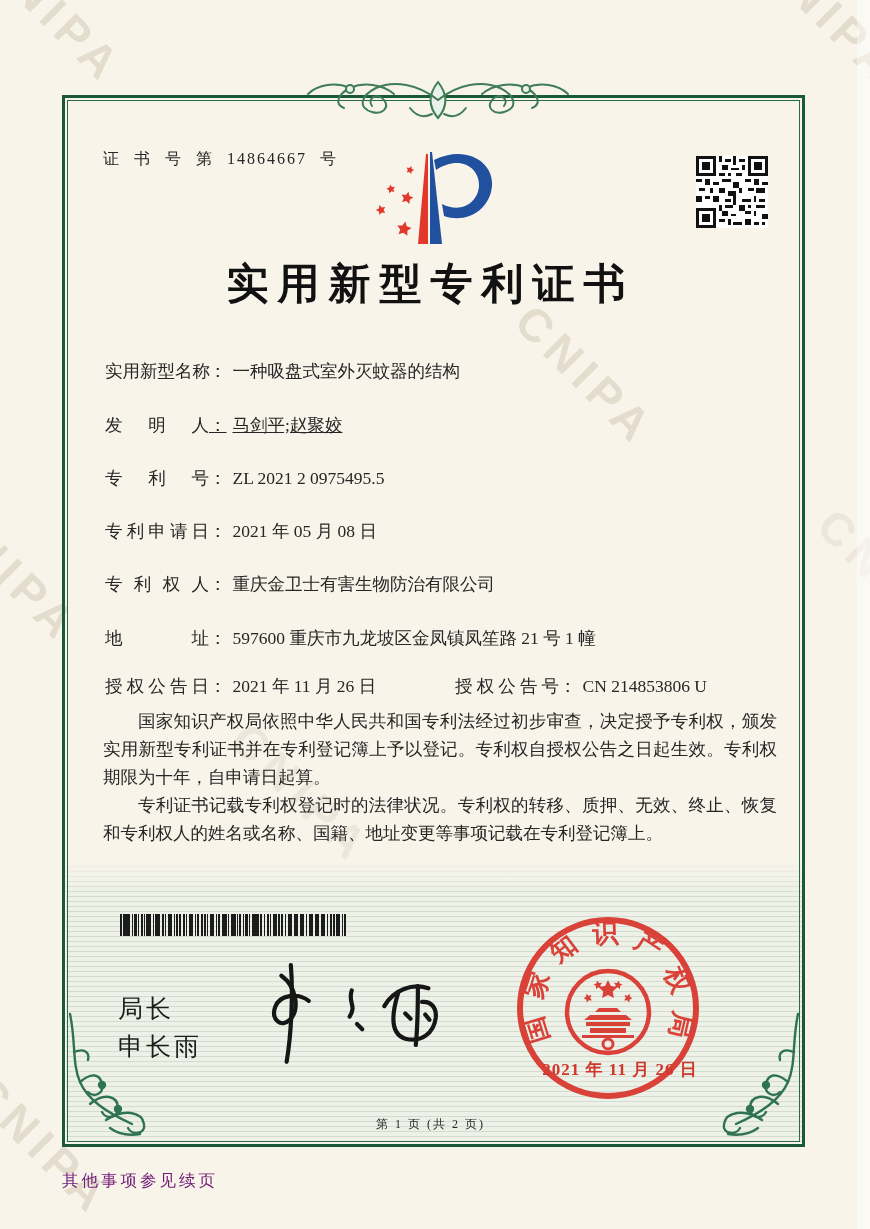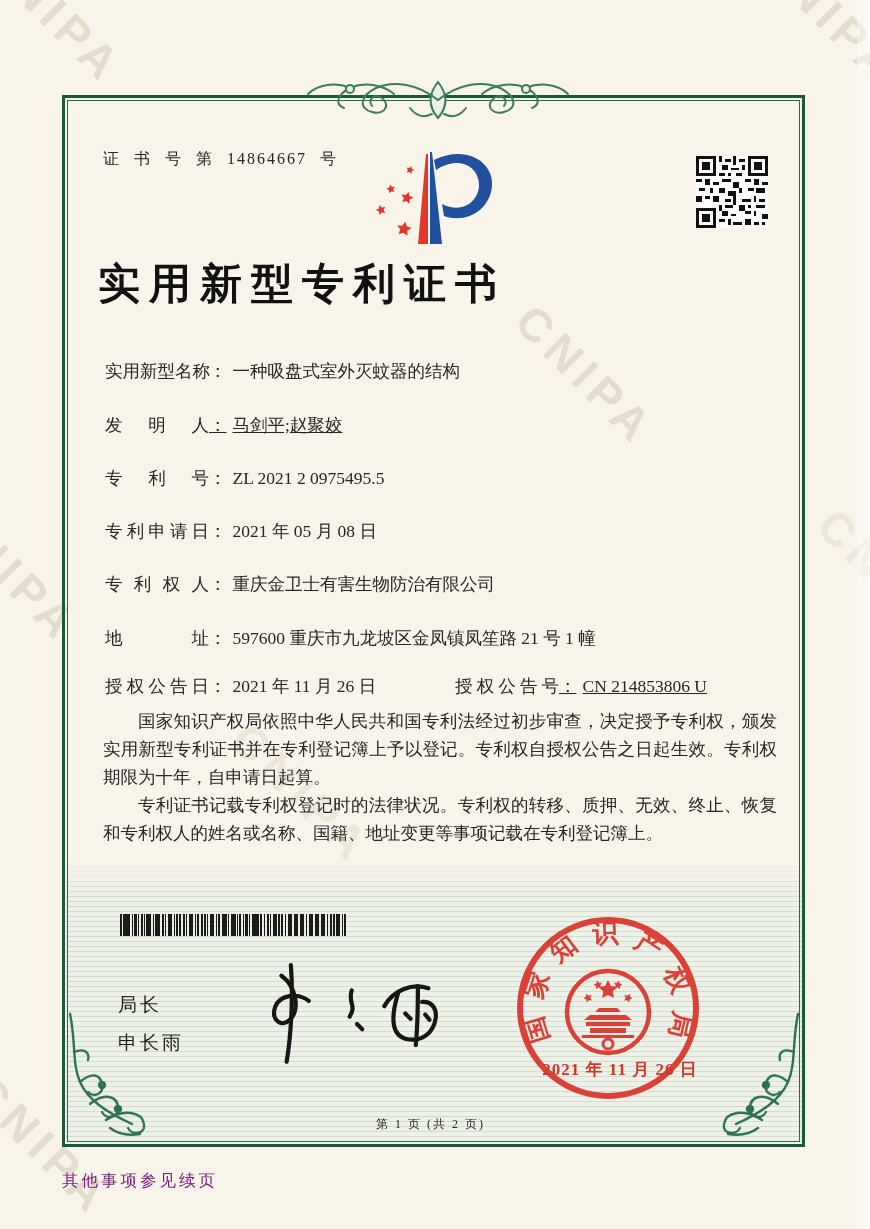--- a/index.html
+++ b/index.html
@@ -34,40 +34,40 @@
     background:
       linear-gradient(#f8f4ea, rgba(248,244,234,0)) 0 0/100% 34px no-repeat,
       repeating-linear-gradient(0deg, rgba(148,174,150,0.30) 0 1px, rgba(236,241,230,0) 1px 5px),
       #edf1e7;
   }
   .content{z-index:3;}
   #cert-no{
     left:103px; top:149px; font-size:16px; letter-spacing:2px; word-spacing:7px;
   }
   #title{
-    left:62px; top:256px; width:737px; text-align:left;
-    font-size:42px; font-weight:bold; letter-spacing:9px; color:#111;padding-left:36px;
+    left:62px; top:256px; width:737px; text-align:center;
+    font-size:42px; font-weight:bold; letter-spacing:9px; color:#111;
   }
   .field{ left:105px; height:26px; line-height:26px; font-size:17.5px; white-space:nowrap;}
   .fname{display:inline-block; width:104px; text-align:justify; text-align-last:justify; vertical-align:top;}
   .fvalue{margin-left:6px;}
   #paras{
     left:103px; top:707px; width:674px; font-size:17.5px; line-height:28px;
     text-align:justify;
   }
   #paras p{margin:0; text-indent:2em;}
   #barcode{
     left:120px; top:914px; width:226px; height:22px;
     background:
       repeating-linear-gradient(90deg,#1c1c1c 0 1px, transparent 1px 3px),
       repeating-linear-gradient(90deg,#1c1c1c 0 2px, transparent 2px 7px),
       repeating-linear-gradient(90deg,transparent 0 4px, #1c1c1c 4px 6px, transparent 6px 11px);
   }
   .signer{
-    left:118px; font-size:19px; letter-spacing:3px;
+    left:118px; font-size:25px; letter-spacing:3px;
     font-family:Liberation Mono, monospace; color:#1d1d1d;text-align:right;
   }
   #seal-date{
     left:536px; top:1058px; width:168px; text-align:center;
     font-size:17px; letter-spacing:1px; color:#d0372c; font-weight:bold; z-index:5;
   }
   #page-footer{
     left:62px; top:1116px; width:737px; text-align:center; font-size:12px; letter-spacing:2px;
   }
   #note{
@@ -235,21 +235,21 @@
   </div>
   <div class="abs content field" style="top:571px;font-family:Liberation Serif, serif;">
     <span class="fname">专利权人</span><span>：</span><span class="fvalue">重庆金卫士有害生物防治有限公司</span>
   </div>
   <div class="abs content field" style="top:625px;">
     <span class="fname">地址</span><span>：</span><span class="fvalue">597600  重庆市九龙坡区金凤镇凤笙路 21 号 1 幢</span>
   </div>
   <div class="abs content field" style="top:673px;">
     <span class="fname">授权公告日</span><span>：</span><span class="fvalue">2021 年 11 月 26 日</span>
   </div>
-  <div class="abs content field" style="left:455px; top:673px;text-decoration:underline;">
+  <div class="abs content field" style="left:455px; top:673px;">
     <span class="fname">授权公告号</span><span>：</span><span class="fvalue">CN 214853806 U</span>
   </div>
 
   <div id="paras" class="abs content">
     <p>国家知识产权局依照中华人民共和国专利法经过初步审查，决定授予专利权，颁发实用新型专利证书并在专利登记簿上予以登记。专利权自授权公告之日起生效。专利权期限为十年，自申请日起算。</p>
     <p>专利证书记载专利权登记时的法律状况。专利权的转移、质押、无效、终止、恢复和专利权人的姓名或名称、国籍、地址变更等事项记载在专利登记簿上。</p>
   </div>
 
   <div id="barcode" class="abs content"></div>
 

